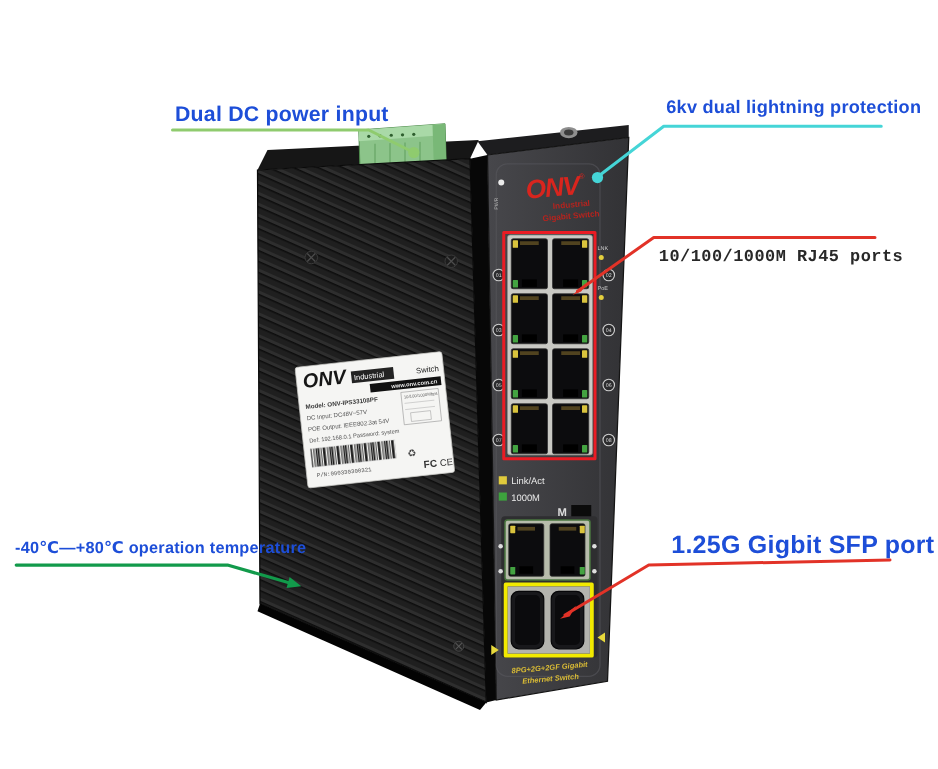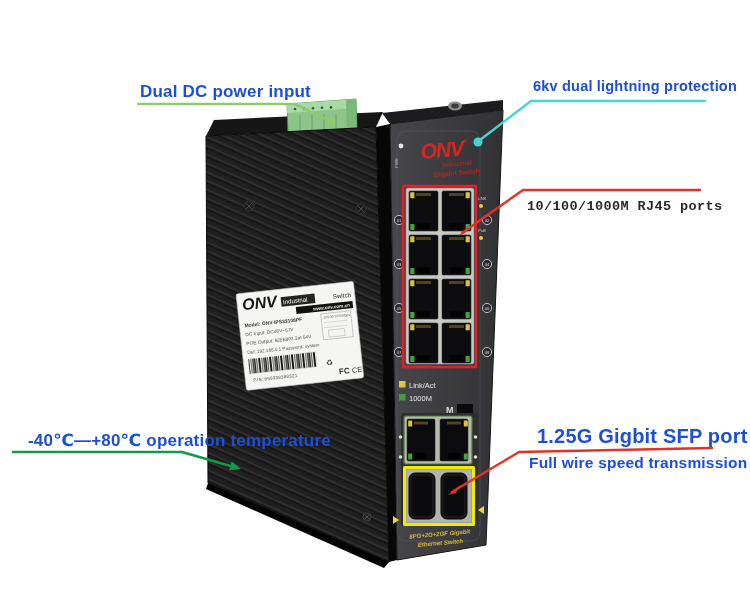--- a/index.html
+++ b/index.html
@@ -7,21 +7,21 @@
          font-family:"Liberation Sans","DejaVu Sans",sans-serif;}
   #scene{position:absolute;left:0;top:0;}
   .ann{position:absolute;white-space:nowrap;color:#1d4ed8;font-weight:700;
        font-family:"Liberation Sans","DejaVu Sans",sans-serif;letter-spacing:.2px;}
   .ann-dualdc{left:140px;top:82px;font-size:17px;}
   .ann-lightning{left:533px;top:78px;font-size:14.5px;text-align:center;}
   .ann-rj45{left:527px;top:169px;font-size:13.5px;font-family:"Liberation Mono","DejaVu Sans Mono",monospace;
             font-weight:700;color:#282828;letter-spacing:.4px;margin-top:30px;}
   .ann-sfp1{left:537px;top:425px;font-size:20px;}
   .ann-sfp2{left:529px;top:454px;font-size:15.5px;}
-  .ann-temp{left:28px;top:430px;font-size:17px;}
+  .ann-temp{left:12px;top:430px;font-size:13px;}
   svg text{font-family:"Liberation Sans","DejaVu Sans",sans-serif;}
   .mono{font-family:"Liberation Mono","DejaVu Sans Mono",monospace;}
 </style>
 </head>
 <body>
 
 <div id="stage">
 
 <svg id="scene" width="750" height="615" viewBox="0 0 750 615">
   <defs>
@@ -294,16 +294,15 @@
 
     <polyline points="13,452 182,452 234,467" fill="none" stroke-width="2.6" stroke="#129a4b"></polyline>
     <polygon points="241,469 229.2,470.3 231.7,461.6" fill="#129a4b"></polygon>
   </g>
 </svg>
 
 <div class="ann ann-dualdc">Dual DC power input</div>
 <div class="ann ann-lightning">6kv dual lightning protection</div>
 <div class="ann ann-rj45">10/100/1000M RJ45 ports</div>
 <div class="ann ann-sfp1">1.25G Gigbit SFP port</div>
-<div class="ann ann-sfp2">Full wire speed transmission</div>
 <div class="ann ann-temp">-40℃—+80℃ operation temperature</div>
 
 </div>
 
 </body></html>

